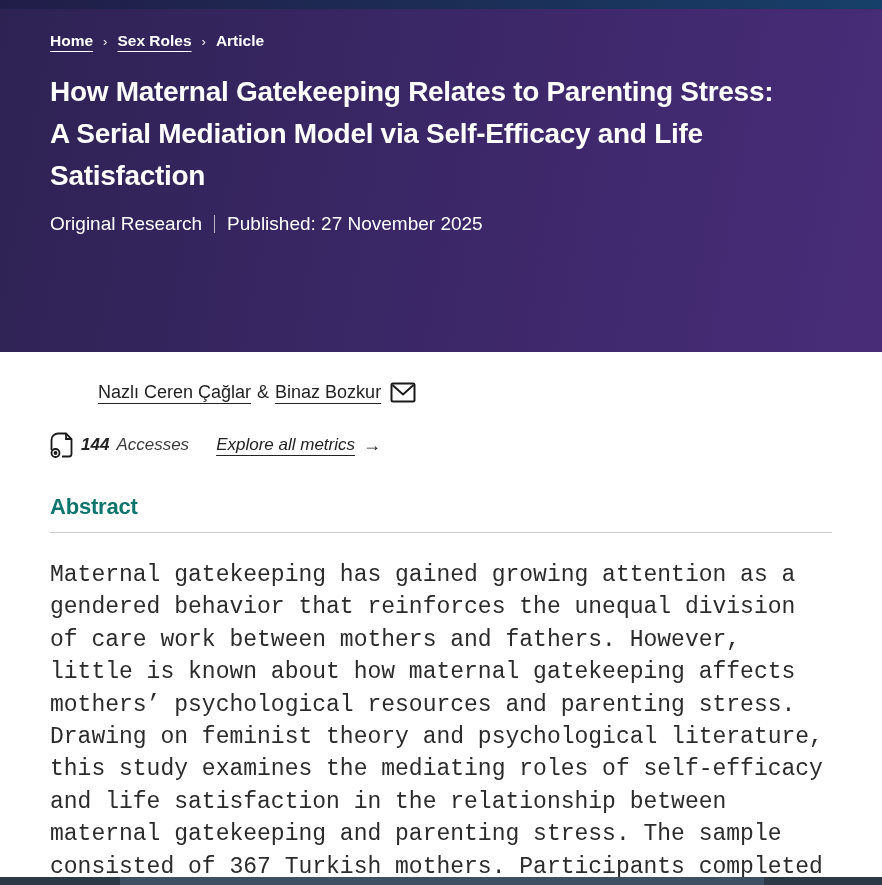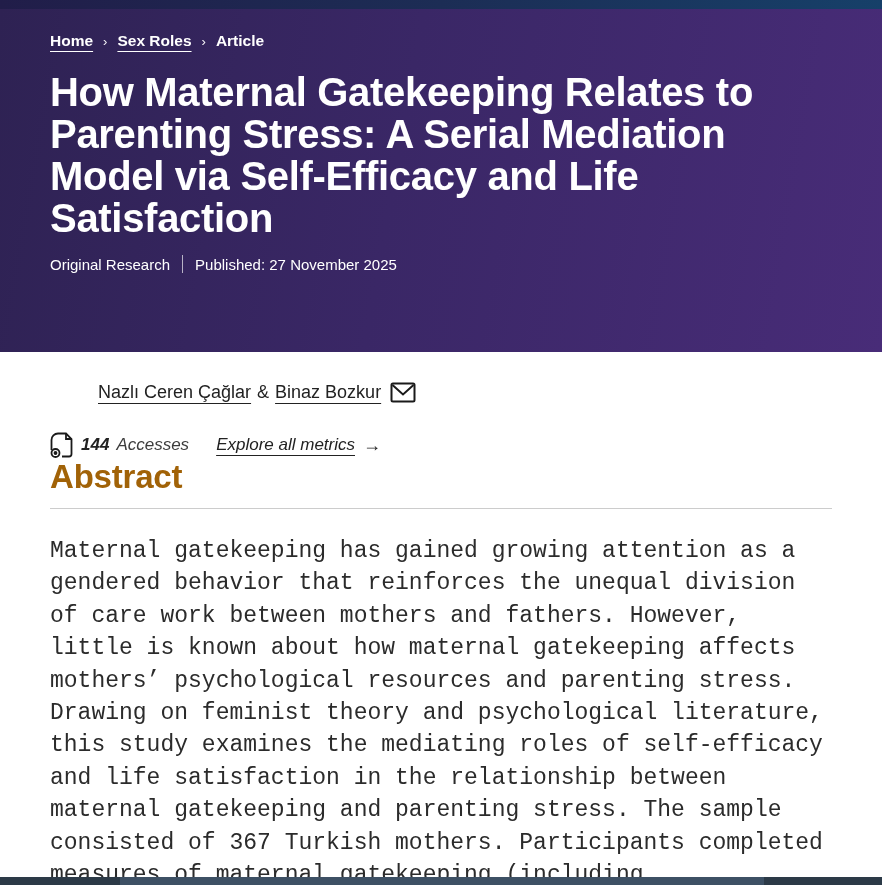--- a/index.html
+++ b/index.html
@@ -34,31 +34,31 @@
     text-underline-offset: 5px;
     text-decoration-thickness: 1px;
     cursor: pointer;
   }
   .breadcrumb .sep {
     font-weight: 400;
     font-size: 13px;
     opacity: 0.95;
   }
   .banner h1 {
-    font-size: 40px;
+    font-size: 28px;
     line-height: 42px;
     font-weight: 700;
     letter-spacing: -0.3px;
     max-width: 742px;
     margin-bottom: 16px;
   }
   .meta-row {
     display: flex;
     align-items: center;
-    font-size: 15px;
+    font-size: 19px;
     margin-bottom: 14px;
   }
   .meta-row .vbar {
     display: inline-block;
     width: 1px;
     height: 18px;
     background: rgba(255,255,255,0.65);
     margin: 0 12px;
   }
   .meta-row .cite-link {
@@ -106,23 +106,24 @@
     text-decoration: underline;
     text-underline-offset: 5px;
     text-decoration-thickness: 1px;
     margin-left: 27px;
     font-weight: 400;
     cursor: pointer;
   }
   .metrics-row .arrow { margin-left: 8px; font-size: 18px; color: #222; }
 
   .abstract-heading {
-    font-size: 33px;
+    margin-top: 36px;
+    font-size: 22px;
     font-weight: 700;
-    color: #a16207;
+    color: #0f766e;
     letter-spacing: -0.2px;
   }
   .abstract-divider {
     border: none;
     border-top: 1px solid #cccccc;
     margin-top: 12px;
   }
   .abstract-text {
     margin-top: 26px;
     font-family: Liberation Mono, monospace;

